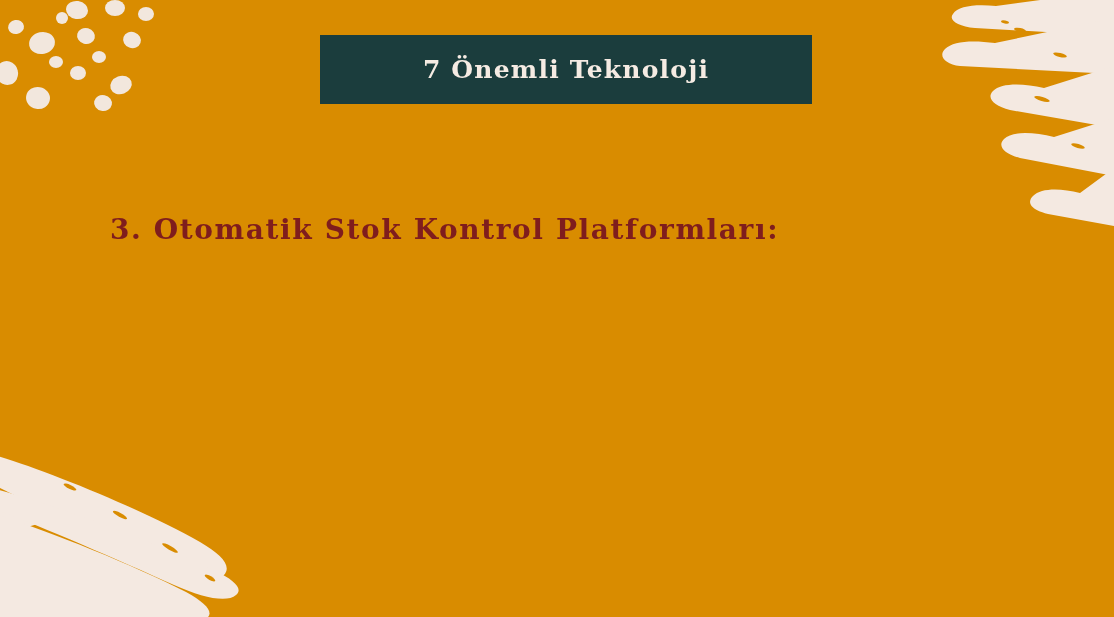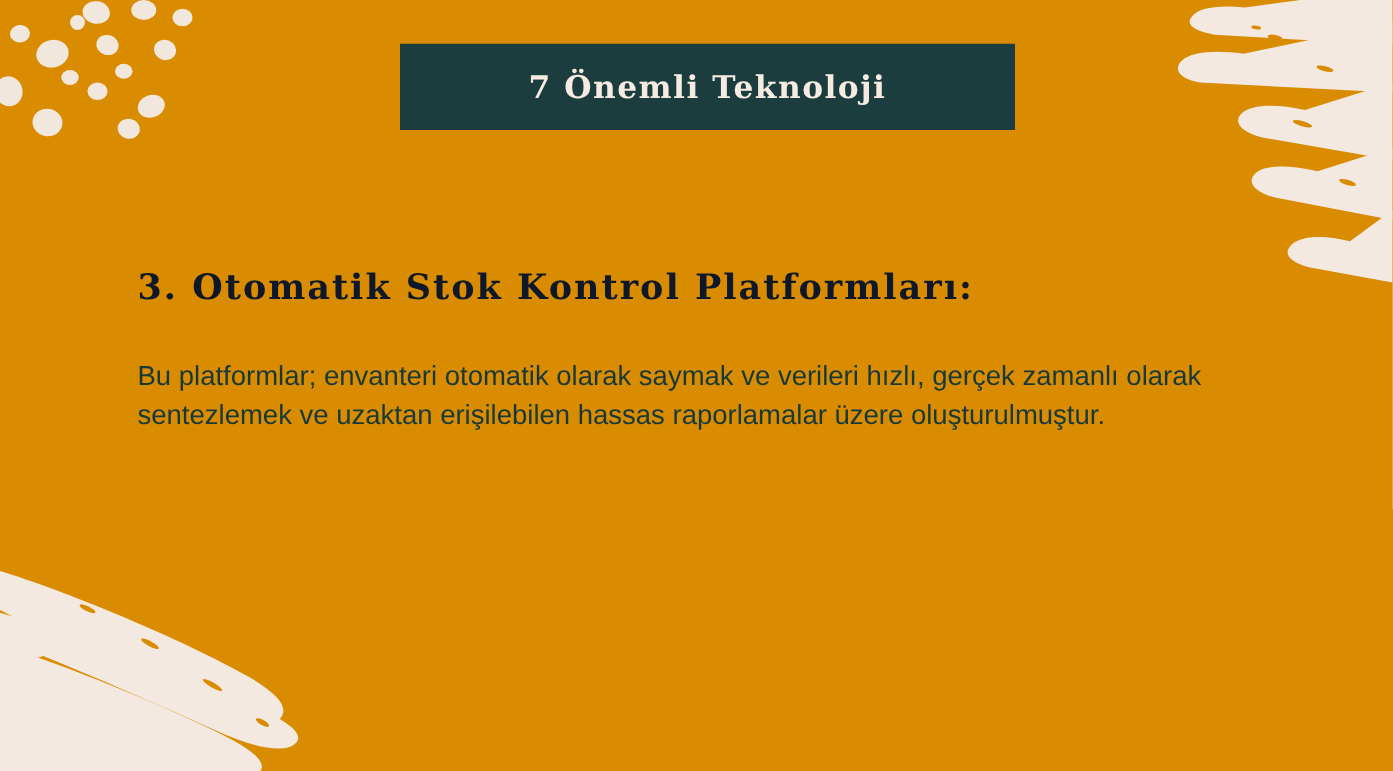--- a/index.html
+++ b/index.html
@@ -59,21 +59,21 @@
     position: absolute;
     left: 110px;
     top: 213px;
     width: 900px;
   }
   .heading {
     font-family: "DejaVu Serif", "Liberation Serif", serif;
     font-weight: bold;
     font-size: 28px;
     letter-spacing: 1.6px;
-    color: #0f172a;
+    color: #7f1d1d;
     margin: 0 0 39px 0;
     white-space: nowrap;
   }
   .paragraph {
     font-family: "Liberation Sans", sans-serif;
     font-size: 22px;
     line-height: 31px;
     color: #17393b;
     margin: 0;
     width: 895px;
@@ -141,16 +141,15 @@
       </g>
     </svg>
   </div>
 
   <div class="title-box">
     <span class="title-text">7 Önemli Teknoloji</span>
   </div>
 
   <div class="content">
     <h2 class="heading">3. Otomatik Stok Kontrol Platformları:</h2>
-    <p class="paragraph">Bu platformlar; envanteri otomatik olarak saymak ve verileri hızlı, gerçek zamanlı olarak sentezlemek ve uzaktan erişilebilen hassas raporlamalar üzere oluşturulmuştur.</p>
   </div>
 
 </div>
 
 </body></html>

